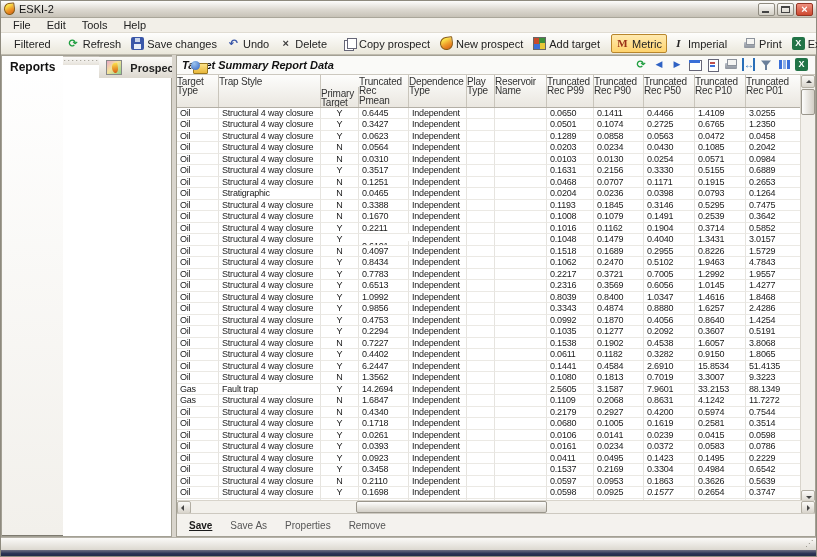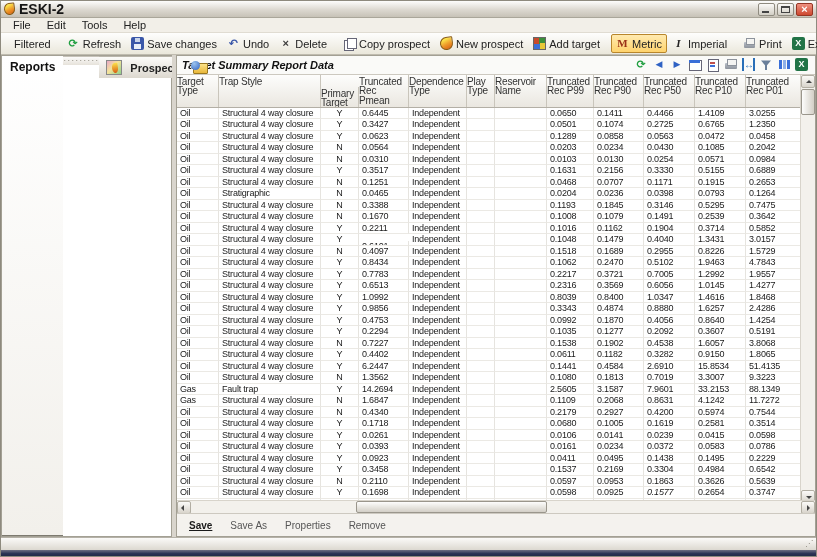--- a/index.html
+++ b/index.html
@@ -8,21 +8,21 @@
 
   .window { position:relative; width:817px; height:557px; border:1px solid #8e8a7e;
             background:#d9d5cd; display:flex; flex-direction:column; }
 
   
   .titlebar { height:17px; display:flex; align-items:center; padding:0 3px;
               background:linear-gradient(#fdfdfc,#dcd8d0 55%,#c7c2b7); border-bottom:1px solid #aaa69a; }
   .title-icon { width:11px; height:12px; margin-right:4px;
                 background:linear-gradient(160deg,#fbe14a 20%,#ef9c2a 55%,#d85c12);
                 border:1px solid #8a5a10; border-radius:55% 10% 55% 55%; transform:rotate(-8deg); }
-  .title-text { font-size:14px; font-weight:bold; color:#151515; }
+  .title-text { font-size:11px; font-weight:normal; color:#151515; }
   .win-btns { margin-left:auto; display:flex; gap:2px; }
   .wb { width:17px; height:13px; border:1px solid #8f8b80; border-radius:2px;
         background:linear-gradient(#fbfaf8,#d3cfc5); position:relative; cursor:default; }
   .wb .g-min { position:absolute; left:3px; bottom:2px; width:7px; height:2px; background:#444; }
   .wb .g-max { position:absolute; left:3px; top:2px; width:9px; height:7px; border:1px solid #444; border-top-width:2px; }
   .wb.close { background:linear-gradient(#ef9180,#cd4830); border-color:#963524; color:#fff;
               font-size:11px; font-weight:bold; text-align:center; line-height:11px; }
 
   
   .menubar { height:15px; background:#f2efe8; display:flex; align-items:center; padding-left:4px;
@@ -721,21 +721,21 @@
             <div class="g-row">
               <div class="g-cell" style="width: 42px;">Oil</div>
               <div class="g-cell" style="width: 102px;">Structural 4 way closure</div>
               <div class="g-cell center" style="width: 38px;">Y</div>
               <div class="g-cell" style="width: 50px;">0.0923</div>
               <div class="g-cell" style="width: 58px;">Independent</div>
               <div class="g-cell" style="width: 28px;"></div>
               <div class="g-cell" style="width: 52px;"></div>
               <div class="g-cell" style="width: 47px;">0.0411</div>
               <div class="g-cell" style="width: 50px;">0.0495</div>
-              <div class="g-cell" style="width: 51px;">0.1438</div>
+              <div class="g-cell" style="width: 51px;">0.1423</div>
               <div class="g-cell" style="width: 51px;">0.1495</div>
               <div class="g-cell" style="width: 55px;">0.2229</div>
             </div>
             <div class="g-row">
               <div class="g-cell" style="width: 42px;">Oil</div>
               <div class="g-cell" style="width: 102px;">Structural 4 way closure</div>
               <div class="g-cell center" style="width: 38px;">Y</div>
               <div class="g-cell" style="width: 50px;">0.3458</div>
               <div class="g-cell" style="width: 58px;">Independent</div>
               <div class="g-cell" style="width: 28px;"></div>

